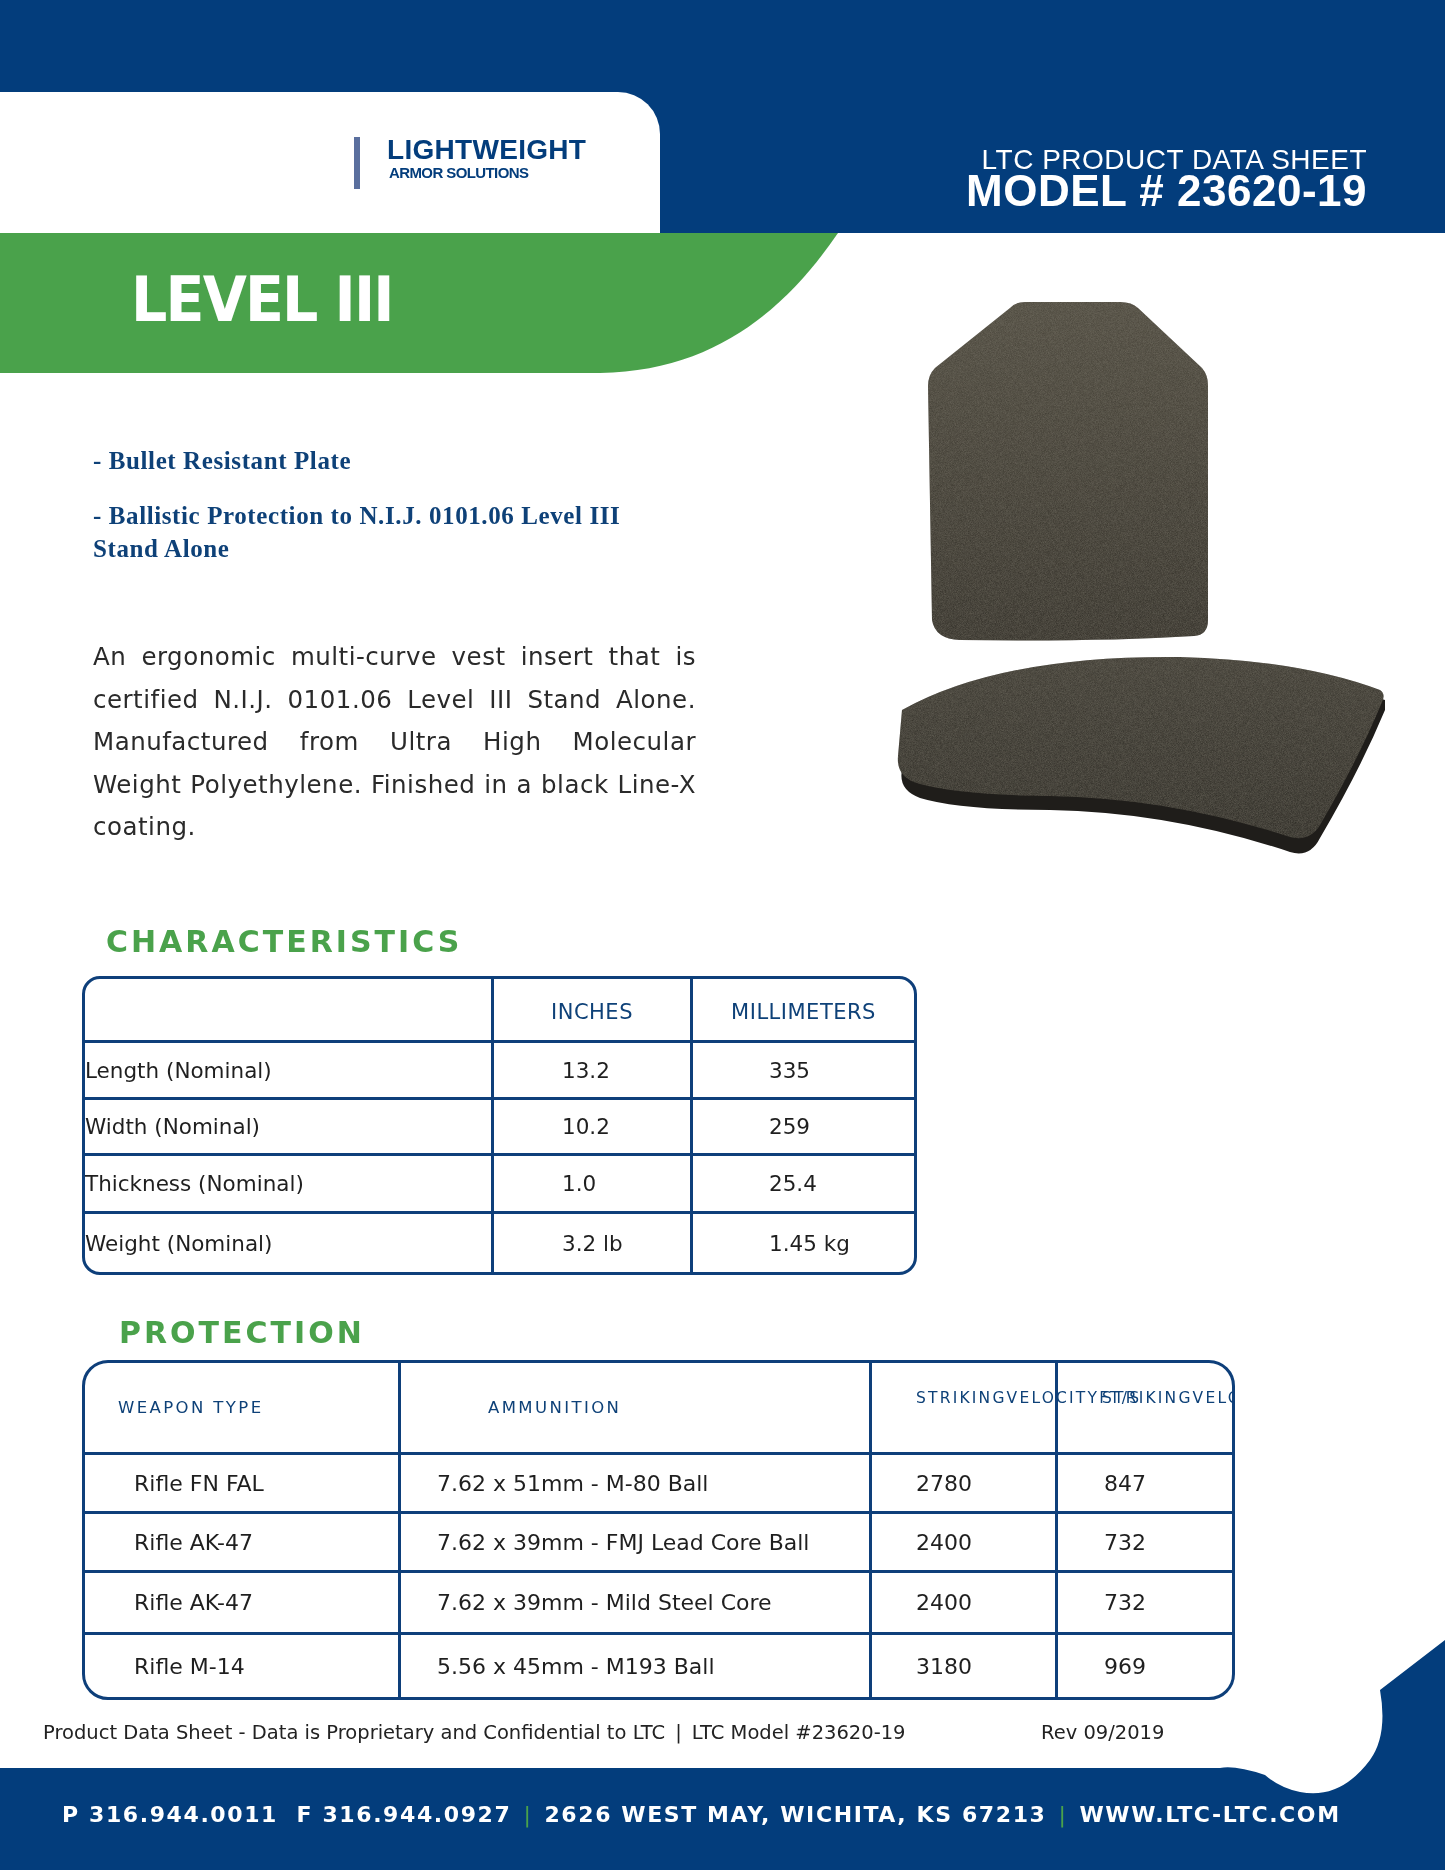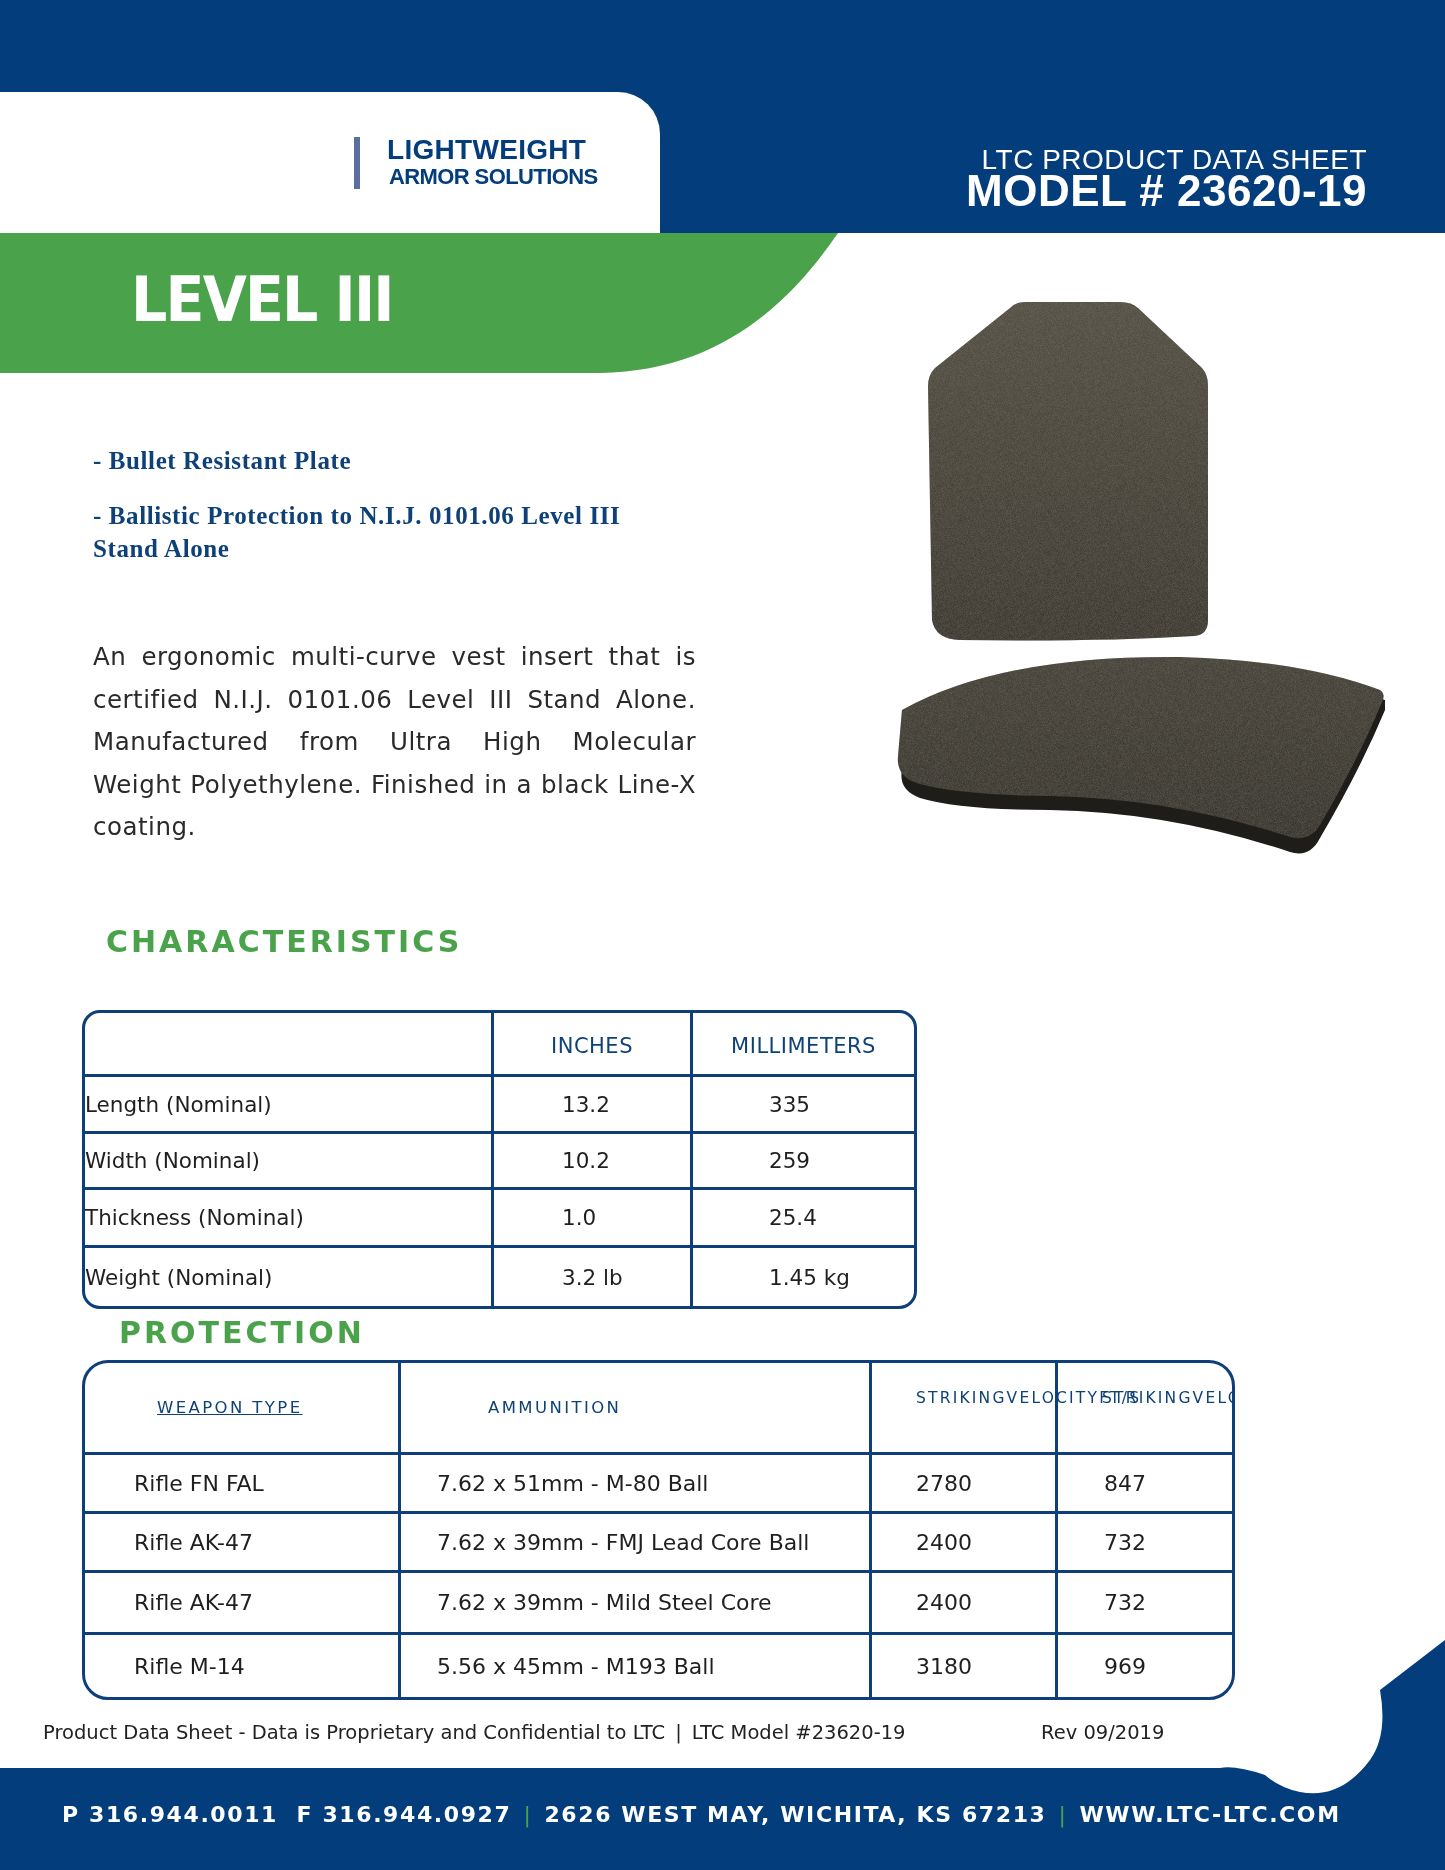--- a/index.html
+++ b/index.html
@@ -3,56 +3,56 @@
 <meta charset="utf-8">
 <style>
   * { box-sizing: border-box; margin: 0; padding: 0; }
   html, body { width: 1445px; height: 1870px; background: #ffffff; overflow: hidden; }
   body { position: relative; font-family: "DejaVu Sans", sans-serif; color: #231f20; }
 
   .top-band { position: absolute; left: 0; top: 0; width: 1445px; height: 233px; background: #033d7c; }
   .logo-card { position: absolute; left: 0; top: 92px; width: 660px; height: 160px; background: #ffffff; border-top-right-radius: 42px; }
   .logo-bar { position: absolute; left: 354px; top: 137px; width: 6px; height: 52px; background: #5a6f9e; }
   .logo-line1 { position: absolute; left: 387px; top: 134px; font-family: "Liberation Sans", sans-serif; font-weight: bold; font-size: 28px; color: #033d7c; letter-spacing: 0.3px; }
-  .logo-line2 { position: absolute; left: 389px; top: 164px; font-family: "Liberation Sans", sans-serif; font-weight: bold; font-size: 22px; color: #033d7c; letter-spacing: -0.6px; }
+  .logo-line2 { position: absolute; left: 389px; top: 164px; font-family: "Liberation Sans", sans-serif; font-weight: bold; font-size: 15px; color: #033d7c; letter-spacing: -0.6px; }
 
   .sheet-title { position: absolute; right: 78px; top: 144px; text-align: right; font-family: "Liberation Sans", sans-serif; font-size: 28px; color: #ffffff; letter-spacing: 0.5px; }
   .model-title { position: absolute; right: 78px; top: 166px; text-align: right; font-family: "Liberation Sans", sans-serif; font-weight: bold; font-size: 44px; color: #ffffff; letter-spacing: 0.5px; }
 
   .green-band { position: absolute; left: 0; top: 233px; width: 1445px; height: 140px; }
   .level-title { position: absolute; left: 131px; top: 263px; font-family: "DejaVu Sans", sans-serif; font-weight: bold; font-size: 62px; color: #ffffff; letter-spacing: -2px; transform: scaleX(0.92); transform-origin: left; }
 
   .bullets { position: absolute; left: 93px; top: 444px; width: 640px; }
   .bullet { font-family: Liberation Serif, serif; font-weight: bold; font-size: 25px; line-height: 33px; color: #0e4178; letter-spacing: 0.6px; margin-bottom: 22px; }
 
   .description { position: absolute; left: 93px; top: 636px; width: 603px; font-family: "DejaVu Sans", sans-serif; font-size: 24.5px; line-height: 42.5px; color: #2a2a2a; text-align: justify; letter-spacing: 0.5px; }
 
   .product-image { position: absolute; left: 880px; top: 290px; width: 520px; height: 630px; }
 
   .section-title { position: absolute; font-family: "DejaVu Sans", sans-serif; font-weight: bold; font-size: 30px; color: #4aa24b; letter-spacing: 3px; margin-top: 8px; }
   .char-title { left: 106px; top: 916px; }
   .prot-title { left: 119px; top: 1307px; }
   .tbl-wrap { position: absolute; border: 3px solid #0e3f7a; background: #ffffff; overflow: hidden; }
-  .char-wrap { left: 82px; top: 1010px; width: 835px; height: 299px; border-radius: 18px; }
+  .char-wrap { left: 82px; top: 976px; width: 835px; height: 299px; border-radius: 18px; }
   .prot-wrap { left: 82px; top: 1360px; width: 1153px; height: 340px; border-radius: 26px; }
 
   .grid { display: grid; position: absolute; inset: 0; }
   .cell { border-right: 3px solid #0e3f7a; border-bottom: 3px solid #0e3f7a; display: flex; align-items: center; font-family: "DejaVu Sans", sans-serif; color: #1f1f1f; }
   .cell.last-col { border-right: none; }
   .cell.last-row { border-bottom: none; }
 
   .char-grid { grid-template-columns: 409px 199px 1fr; grid-template-rows: 64px 57px 56px 58px 1fr; }
   .char-grid .hdr { font-size: 21px; color: #0e4178; justify-content: center; letter-spacing: 0.5px; padding-top: 4px; }
   .char-grid .lbl { font-size: 21.5px; }
   .char-grid .num { font-size: 21.5px; padding-left: 68px; }
   .char-grid .num2 { font-size: 21.5px; padding-left: 76px; }
 
   .prot-grid { grid-template-columns: 316px 471px 186px 1fr; grid-template-rows: 92px 59px 59px 62px 1fr; }
   .prot-grid .hdr { font-size: 16.5px; color: #0e4178; letter-spacing: 2.4px; }
-  .prot-grid .hdr.wt { padding-left: 72px; text-decoration: underline; }
+  .prot-grid .hdr.wt { padding-left: 33px; }
   .prot-grid .hdr.am { padding-left: 87px; }
   .prot-grid .hdr.vel { font-size: 15.5px; line-height: 15px; padding-left: 44px; align-items: flex-start; padding-top: 28px; flex-direction: row; justify-content: flex-start; letter-spacing: 2.2px; }
   .prot-grid .v { font-size: 22px; }
   .prot-grid .wt-v { padding-left: 49px; }
   .prot-grid .am-v { padding-left: 36px; }
   .prot-grid .fs-v { padding-left: 44px; }
   .prot-grid .ms-v { padding-left: 46px; text-align: center; }
 
   .footnote { position: absolute; left: 43px; top: 1721px; font-family: "DejaVu Sans", sans-serif; font-size: 19.5px; color: #222222; white-space: nowrap; }
   .footnote .sep { margin: 0 10px; }

